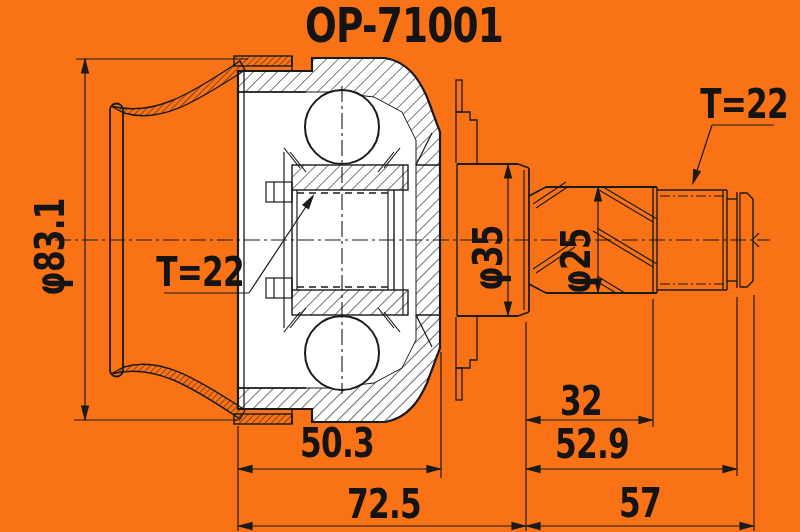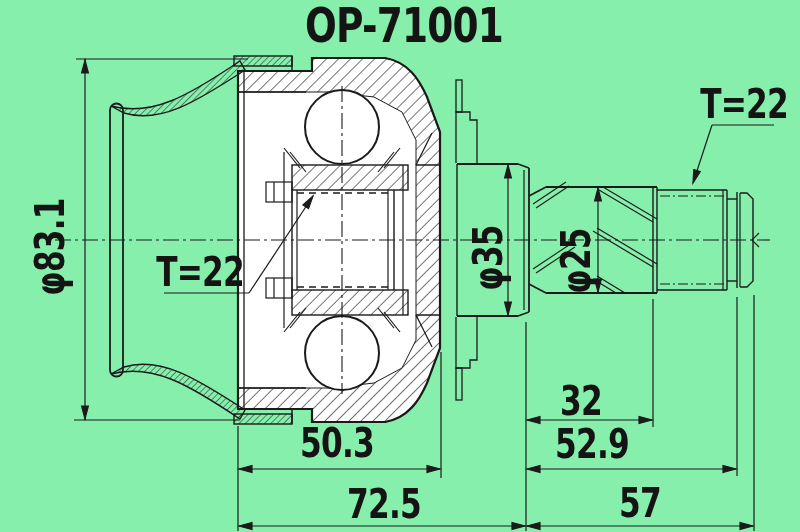--- a/index.html
+++ b/index.html
@@ -1,17 +1,17 @@
 <!DOCTYPE html>
 <html><head>
 <meta charset="utf-8">
 <style>
   html,body{margin:0;padding:0;background:#ffffff;}
   .stage{
-    position:relative;width:800px;height:532px;background:#86efac;overflow:hidden;
+    position:relative;width:800px;height:532px;background:#f97316;overflow:hidden;
     font-family:"DejaVu Sans",sans-serif;
   }
   .stage svg{position:absolute;left:0;top:0;}
   .lbl{
     position:absolute;color:#141414;font-weight:bold;white-space:nowrap;
     transform:translate(-50%,-50%) scaleX(0.78);
     font-family:"DejaVu Sans",sans-serif;line-height:1;
     letter-spacing:-1px;
   }
   .lbl.rot{transform:translate(-50%,-50%) rotate(-90deg) scaleX(0.78);}

